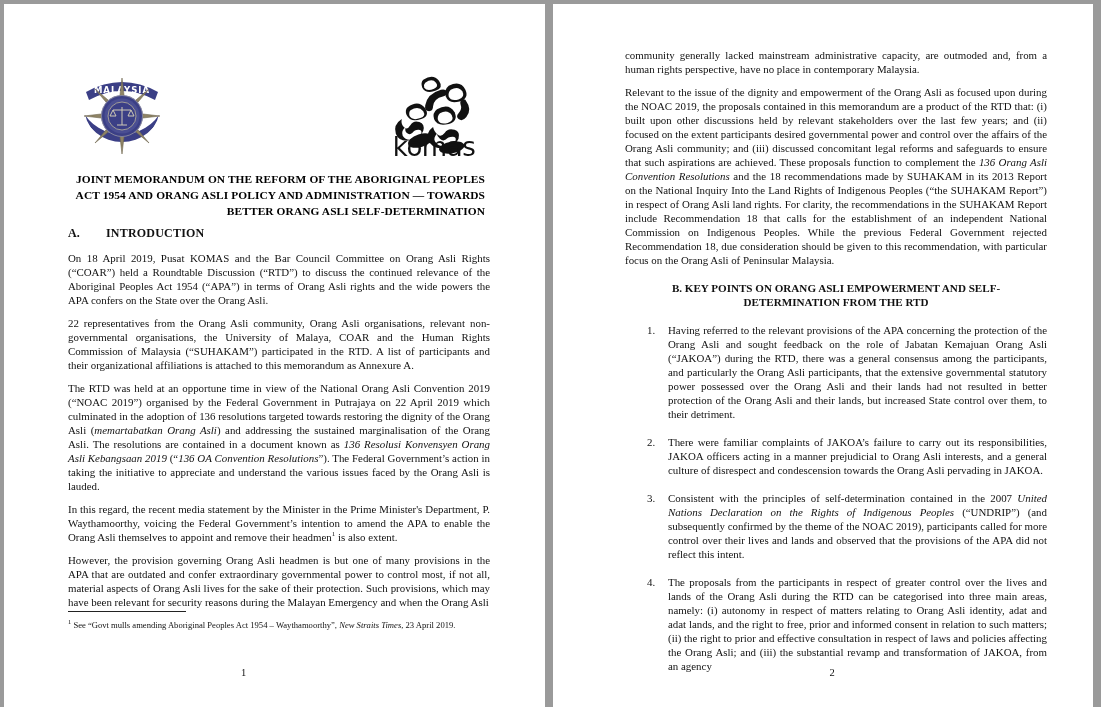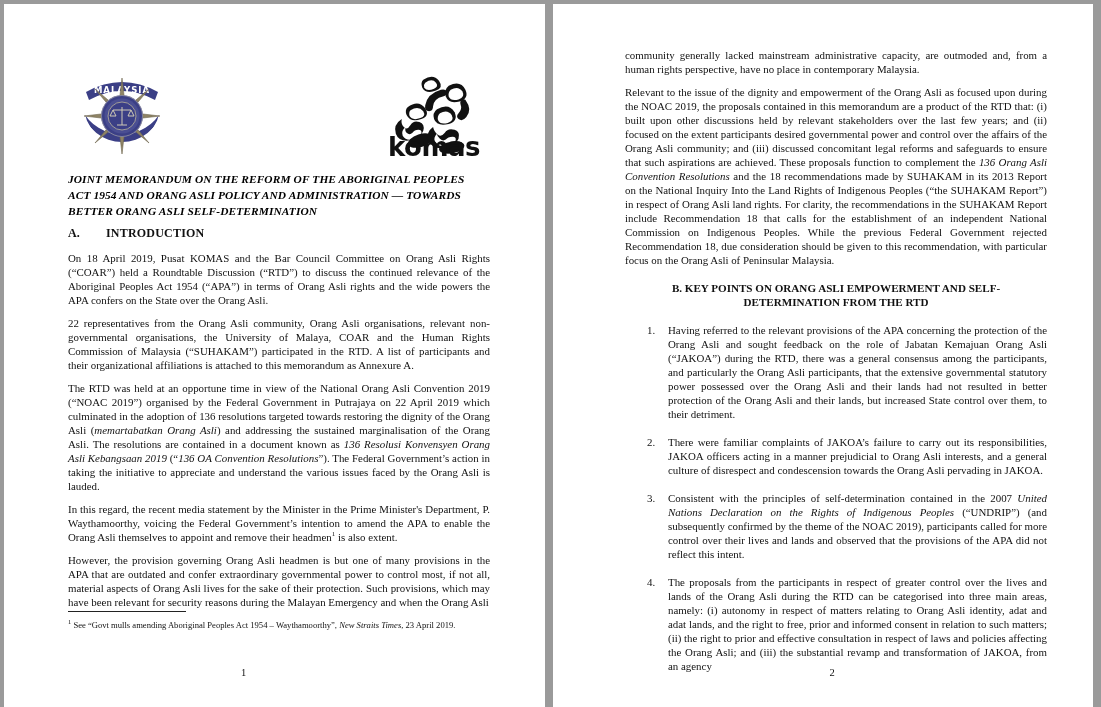--- a/index.html
+++ b/index.html
@@ -42,39 +42,38 @@
     width: 100px; height: 100px;
   }
   .komas-logo {
     position: absolute; right: 0px; top: 10px;
     width: 108px; height: 98px;
   }
   .komas-word {
     position: absolute; right: -4px; top: 72px;
     width: 120px; text-align: center;
     font-family: "DejaVu Sans", sans-serif;
-    font-weight: 700;
+    font-weight: 400;
     font-size: 26px;
     letter-spacing: -0.5px;
     color: #111;
     line-height: 1;
   }
 
   
   .doc-title {
     position: absolute;
     left: 64px; right: 60px;
     top: 167px;
-    text-align: left;
+    text-align: right;
     font-weight: bold;
     font-size: 11.4px;
     line-height: 1.42;
     color: #000;
     letter-spacing: 0.1px;
-    font-style: italic;
   }
   .section-head {
     font-weight: bold;
     font-size: 12px;
     margin: 0 0 10px 0;
     letter-spacing: 0.2px;
   }
   .section-head .lbl { display: inline-block; width: 38px; }
 
   .body-col {

